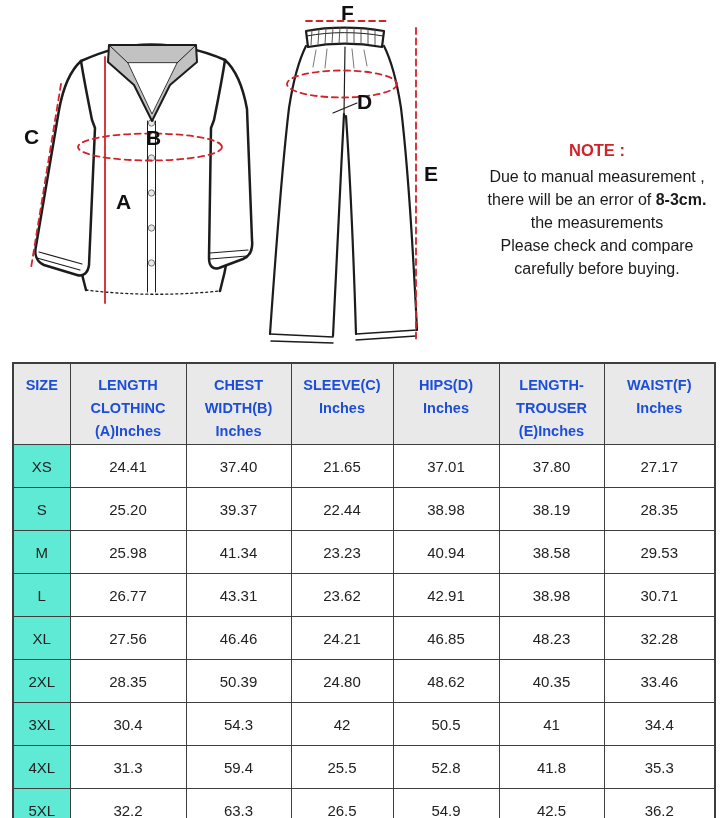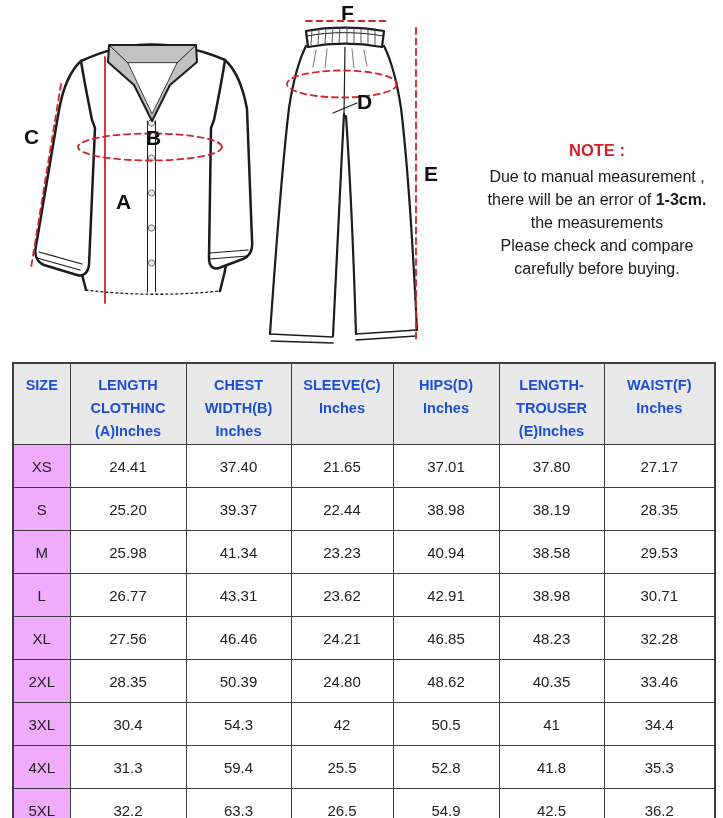--- a/index.html
+++ b/index.html
@@ -26,21 +26,21 @@
 
   
   table.size-table{position:absolute;left:12px;top:362px;width:702px;
         border-collapse:collapse;table-layout:fixed;
         border:2px solid #3e3e3e;}
   .size-table th,.size-table td{border:1px solid #3e3e3e;text-align:center;}
   .size-table th{background:#e9e9e9;font-weight:700;font-size:14.5px;color:#1d4ed8;
         vertical-align:top;padding-top:10px;line-height:23px;white-space:pre-line;
         height:81px;box-sizing:border-box;}
   .size-table td{font-size:15px;color:#222;height:40px;font-weight:400;background:#fff;}
-  .size-table td.s{background:#f0abfc;}
+  .size-table td.s{background:#5eead4;}
 </style>
 </head>
 <body>
 
 <div class="stage">
 
   <div class="illustration">
     <svg width="723" height="358" viewBox="0 0 723 358">
 
       <g fill="none" stroke="#1c1c1c" stroke-linecap="round" stroke-linejoin="round">
@@ -110,21 +110,21 @@
     <span class="measure-label" id="lbl-b">B</span>
     <span class="measure-label" id="lbl-c">C</span>
     <span class="measure-label" id="lbl-d">D</span>
     <span class="measure-label" id="lbl-e">E</span>
     <span class="measure-label" id="lbl-f">F</span>
   </div>
 
   <div class="note">
     <div class="note-title">NOTE :</div>
     <div>Due to manual measurement ,</div>
-    <div><span>there will be an error of </span><b>1-3cm.</b></div>
+    <div><span>there will be an error of </span><b>8-3cm.</b></div>
     <div>the measurements</div>
     <div>Please check and compare</div>
     <div>carefully before buying.</div>
   </div>
 
   <table class="size-table">
     <colgroup>
       <col style="width:57px">
         <col style="width:116px">
         <col style="width:105px">

